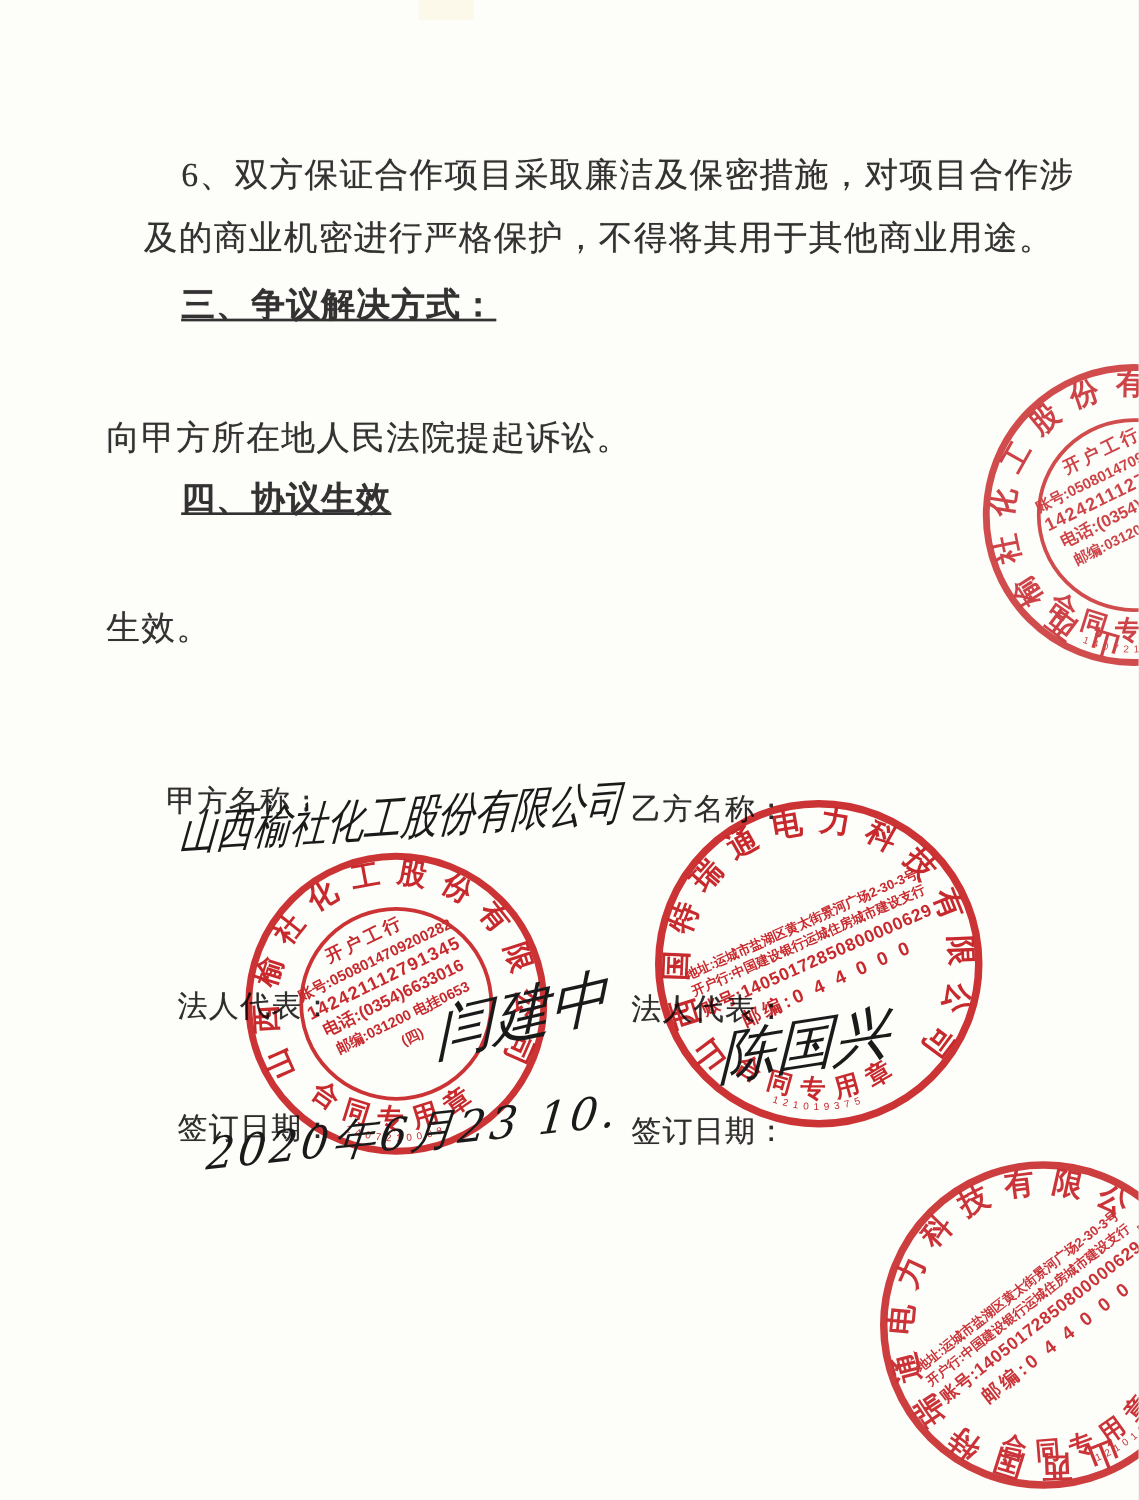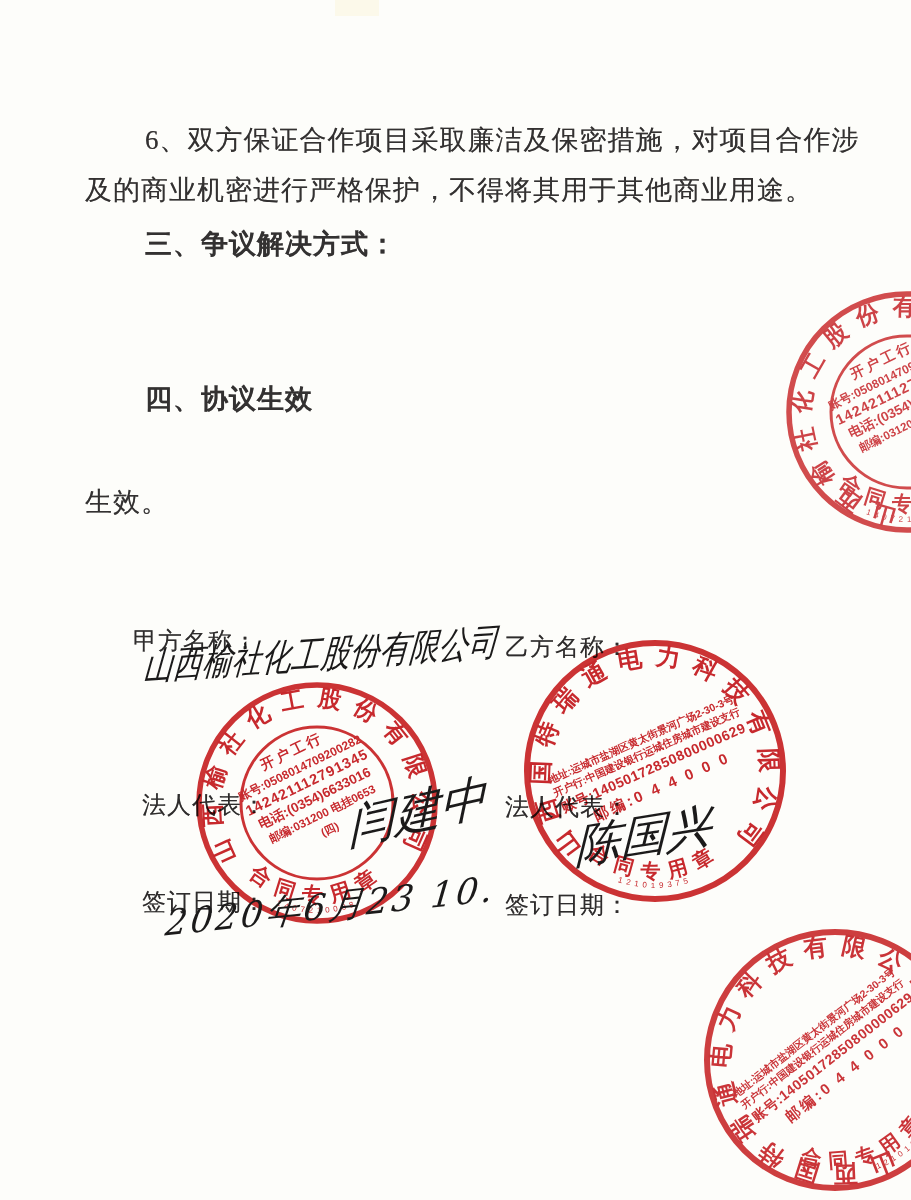--- a/index.html
+++ b/index.html
@@ -19,22 +19,22 @@
     position:absolute;
     color:#333131;
     font-size:27px;
     letter-spacing:1px;
     white-space:nowrap;
     text-shadow:0 0 .6px rgba(50,48,48,.55);
     z-index:1;
   }
   .l-indent{left:145px;}
   .l-flush{left:85px;}
-  .l-head{left:145px;font-weight:700;}
-  .y1{top:122px;} .y2{top:172px;} .y3{top:226px;} .y4{top:282px;}
+  .l-head{left:145px;font-weight:700;text-decoration:underline;}
+  .y1{top:122px;} .y2{top:172px;margin-left:30px;} .y3{top:226px;} .y4{top:282px;}
   .y5{top:332px;} .y6{top:381px;} .y7{top:436px;} .y8{top:484px;text-align:right;}
   
   .label{
     position:absolute;
     color:#2e2c2c;
     font-size:24px;
     letter-spacing:1px;
     white-space:nowrap;
     text-shadow:0 0 .6px rgba(50,48,48,.5);
     z-index:1;
@@ -88,20 +88,21 @@
 </head>
 <body>
 
 <div class="page">
 
   <div class="artifact"></div>
 
   <div class="line l-indent y1">6、双方保证合作项目采取廉洁及保密措施，对项目合作涉</div>
   <div class="line l-flush  y2">及的商业机密进行严格保护，不得将其用于其他商业用途。</div>
   <div class="line l-head   y3">三、争议解决方式：</div>
+  <div class="line l-flush  y5">向甲方所在地人民法院提起诉讼。</div>
   <div class="line l-head   y6">四、协议生效</div>
   <div class="line l-flush  y8">生效。</div>
 
   <div class="label" style="left:133px;top:625px;">甲方名称：</div>
   <div class="label" style="left:505px;top:631px;">乙方名称：</div>
   <div class="label" style="left:142px;top:789px;">法人代表：</div>
   <div class="label" style="left:505px;top:791px;">法人代表：</div>
   <div class="label" style="left:142px;top:886px;">签订日期：</div>
   <div class="label" style="left:505px;top:889px;">签订日期：</div>
 

